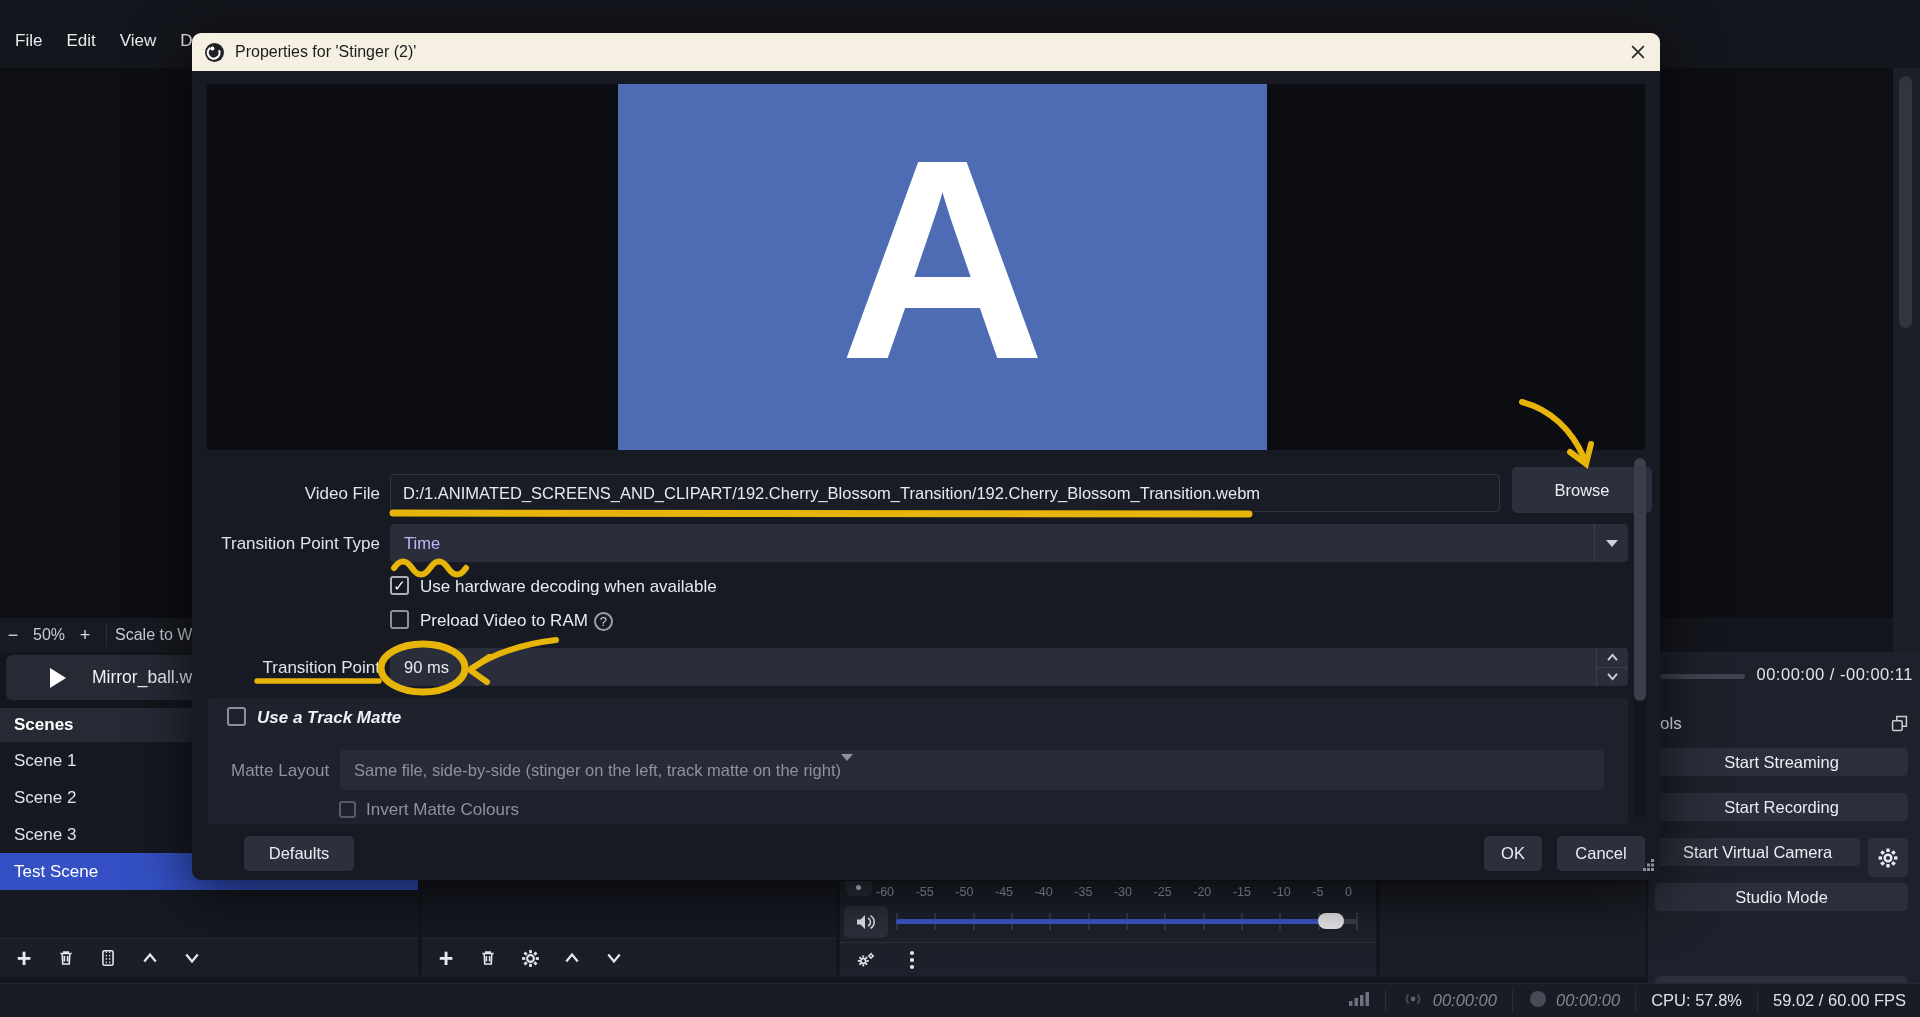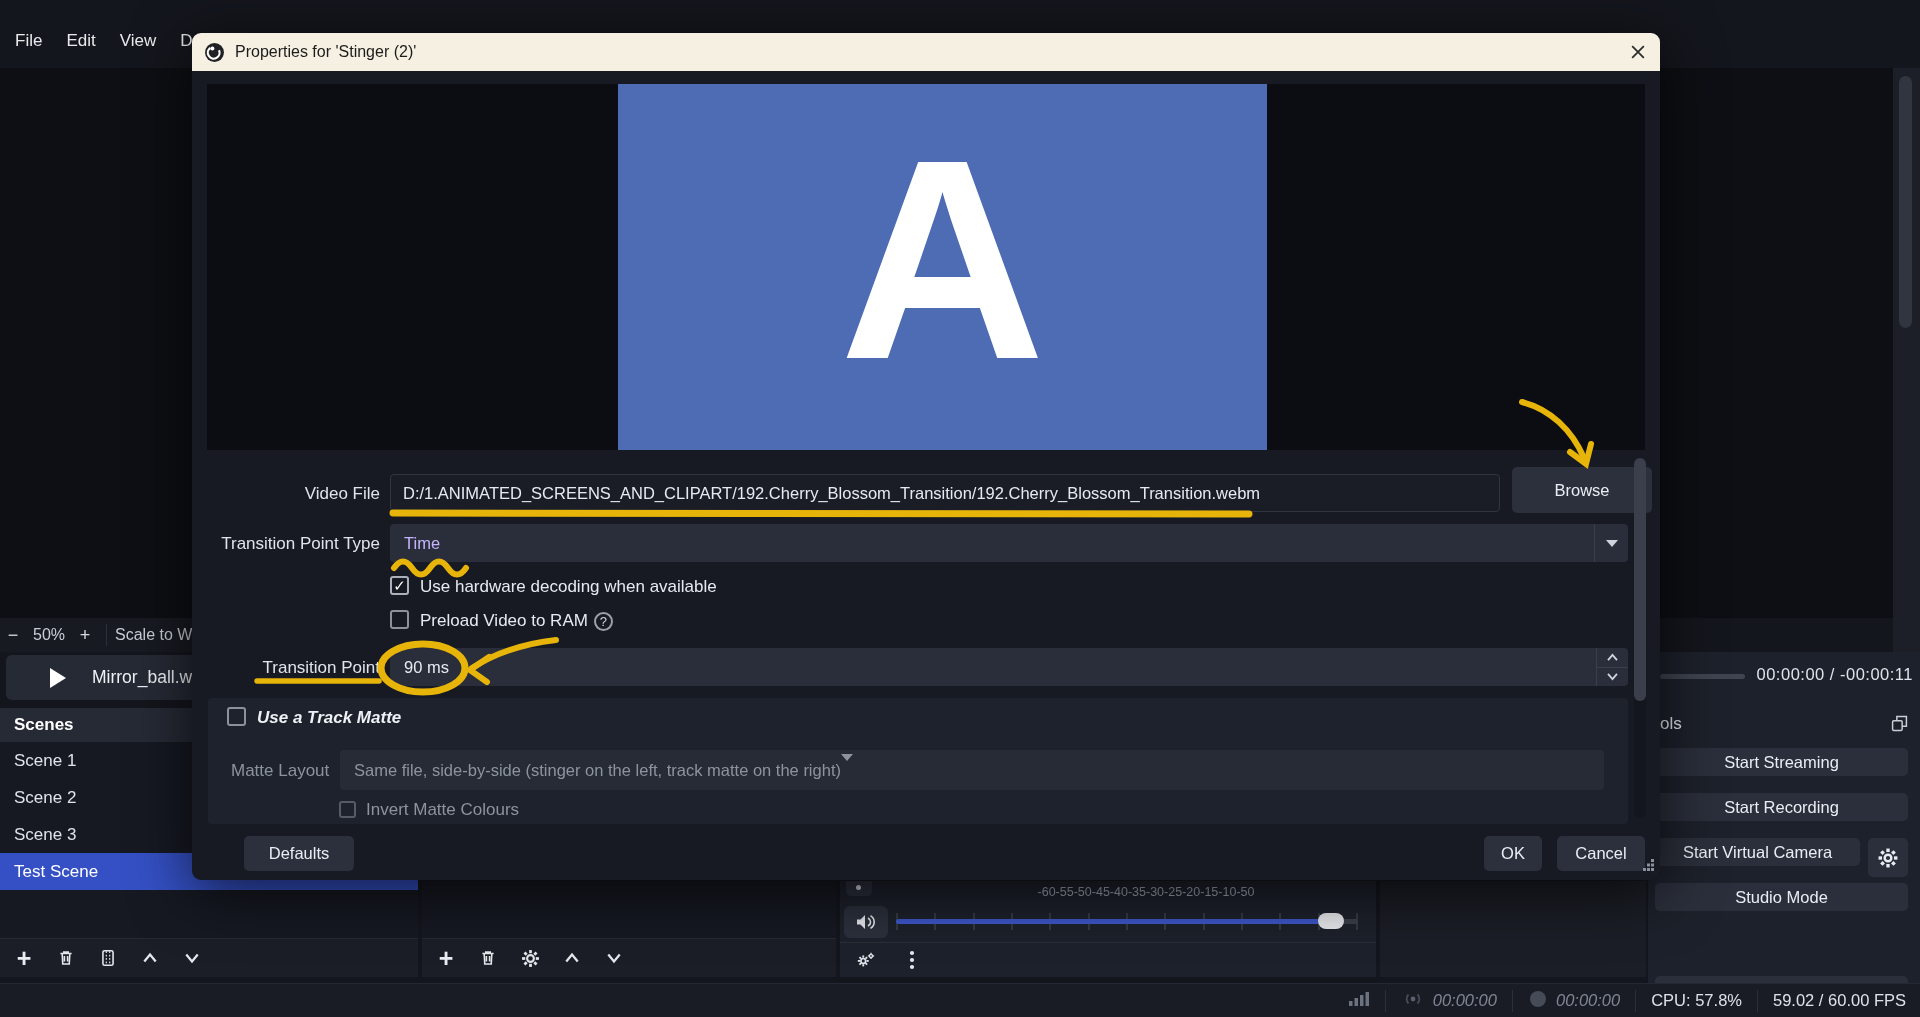--- a/index.html
+++ b/index.html
@@ -37,22 +37,22 @@
   .left-toolbar { top:938px; left:0; width:418px; }
   .src-toolbar  { top:938px; left:422px; width:414px; }
   .tb-icon { display:flex; align-items:center; justify-content:center; width:20px; height:20px; }
   .tb-plus { font-size:25px; color:#e9ecf1; line-height:18px; font-weight:bold; }
   
   .sources-dock { position:absolute; top:881px; left:422px; width:414px; height:96px; background:#161922; }
   .mixer-dock { position:absolute; top:881px; left:840px; width:536px; height:96px; background:#1d212b; }
   .empty-dock { position:absolute; top:881px; left:1380px; width:266px; height:96px; background:#1b1e26; }
   .mixer-partial-btn { position:absolute; top:0; left:6px; width:26px; height:15px; background:#2b303c; border-radius:0 0 5px 5px; }
   .mixer-partial-btn::after { content:""; position:absolute; left:10px; top:4px; width:5px; height:5px; border-radius:50%; background:#cfd3da; }
-  .db-ruler { position:absolute; top:4px; left:36px; width:476px; height:14px; display:flex; justify-content:center;
-    font-size:12.5px; color:#9aa0ac;margin-left:32px; }
+  .db-ruler { position:absolute; top:4px; left:36px; width:476px; height:14px; display:flex; justify-content:space-between;
+    font-size:12.5px; color:#9aa0ac; }
   .spk-btn { position:absolute; top:25px; left:4px; width:44px; height:32px; background:#2b303c; border-radius:6px;
     display:flex; align-items:center; justify-content:center; }
   .vol-track { position:absolute; top:38px; left:56px; width:462px; height:5px; background:#3a3f4b; border-radius:3px; }
   .vol-ticks { position:absolute; top:32px; left:56px; width:462px; height:17px; display:flex; justify-content:space-between; }
   .vol-ticks span { width:2px; height:17px; background:#343a46; }
   .vol-fill { position:absolute; top:38px; left:56px; width:430px; height:5px; background:#3d56c9; border-radius:3px; }
   .vol-handle { position:absolute; top:32px; left:478px; width:26px; height:16px; background:#e8e9ec; border-radius:8px; }
   .mixer-toolbar { position:absolute; top:61px; left:0; width:536px; height:35px; border-top:1px solid #2a2e38;
     display:flex; align-items:center; gap:26px; padding-left:16px; }
   

